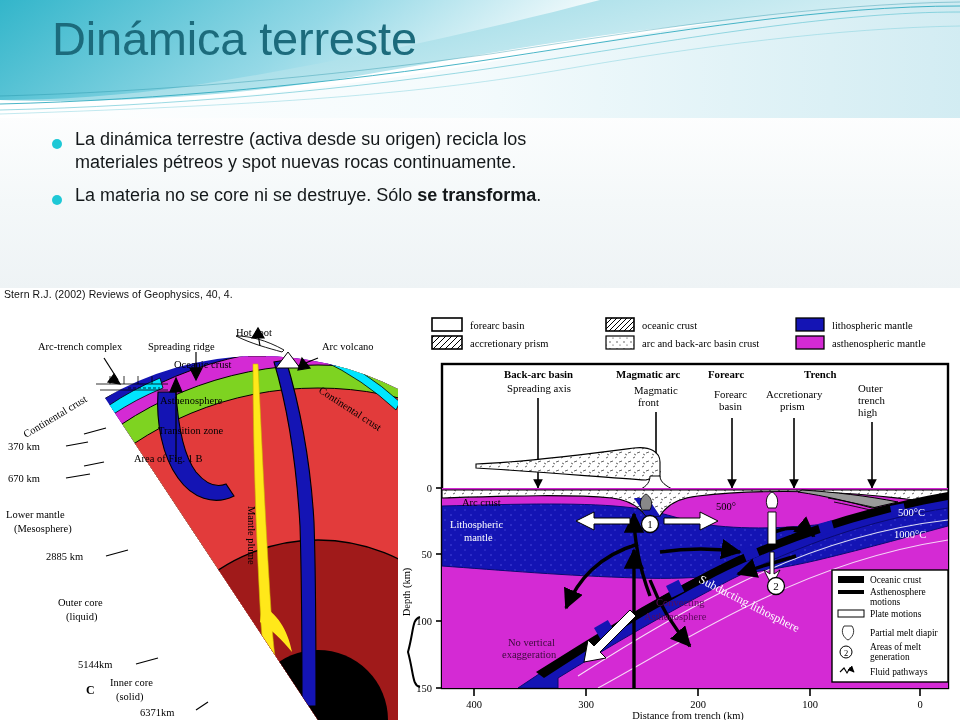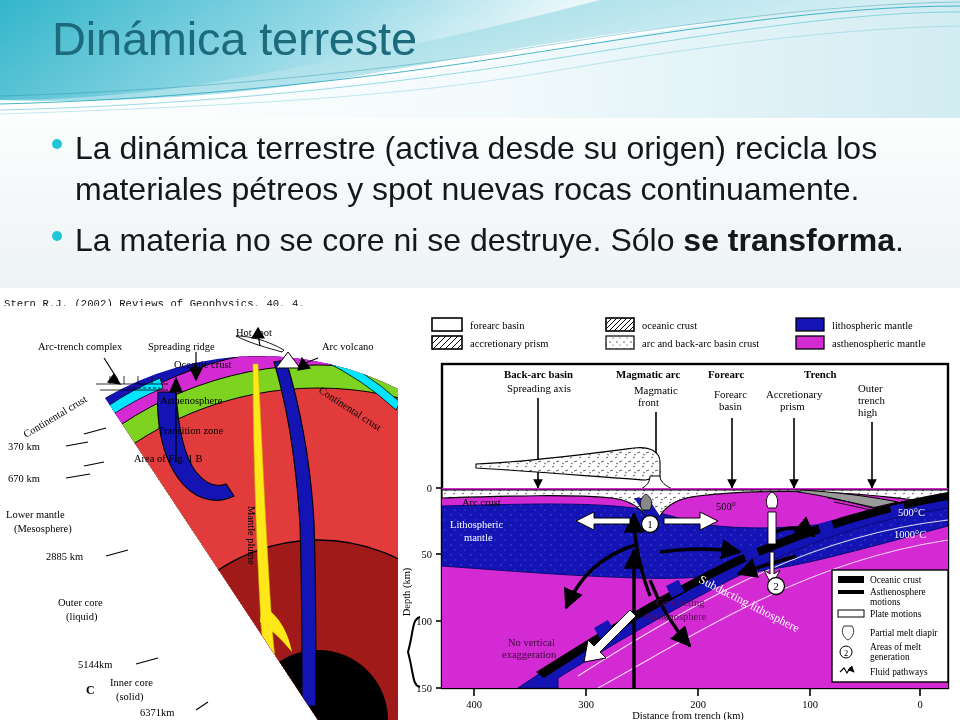--- a/index.html
+++ b/index.html
@@ -32,32 +32,32 @@
     white-space:nowrap;
   }
 
   
   .bullets { position:absolute; left:52px; top:128px; width:880px; }
   .bullet-row { display:flex; align-items:flex-start; margin-bottom:10px; }
   .bullet-dot {
     width:10px; height:10px; border-radius:50%;
     background:#1ec8d6; flex:0 0 auto; margin:11px 13px 0 0;
   }
-  .bullet-text { font-size:32px; line-height:1.28; color:#14181a; }
+  .bullet-text { font-size:18px; line-height:1.28; color:#14181a; }
   .bullet-text b { font-weight:bold;text-align:right; }
 
   
   .figure-strip {
     position:absolute; left:0; top:288px; width:960px; height:432px;
     background:#ffffff;
   }
   .citation {
-    position:absolute; left:4px; top:10px;
+    position:absolute; left:4px; top:0;
     font-size:10.5px; color:#111; letter-spacing:0.1px;
-    font-family:Liberation Mono, monospace;
+    font-family:Liberation Sans, sans-serif;
   }
 
   
   .earth-fig { position:absolute; left:0px; top:18px; width:400px; height:414px; }
   .earth-fig svg { display:block; }
   .lbl { font-family:"Liberation Serif", serif; fill:#000; }
   .lbl-b { font-family:"Liberation Serif", serif; fill:#000; font-weight:bold; }
 
   
   .subd-fig { position:absolute; left:398px; top:24px; width:562px; height:408px; }

